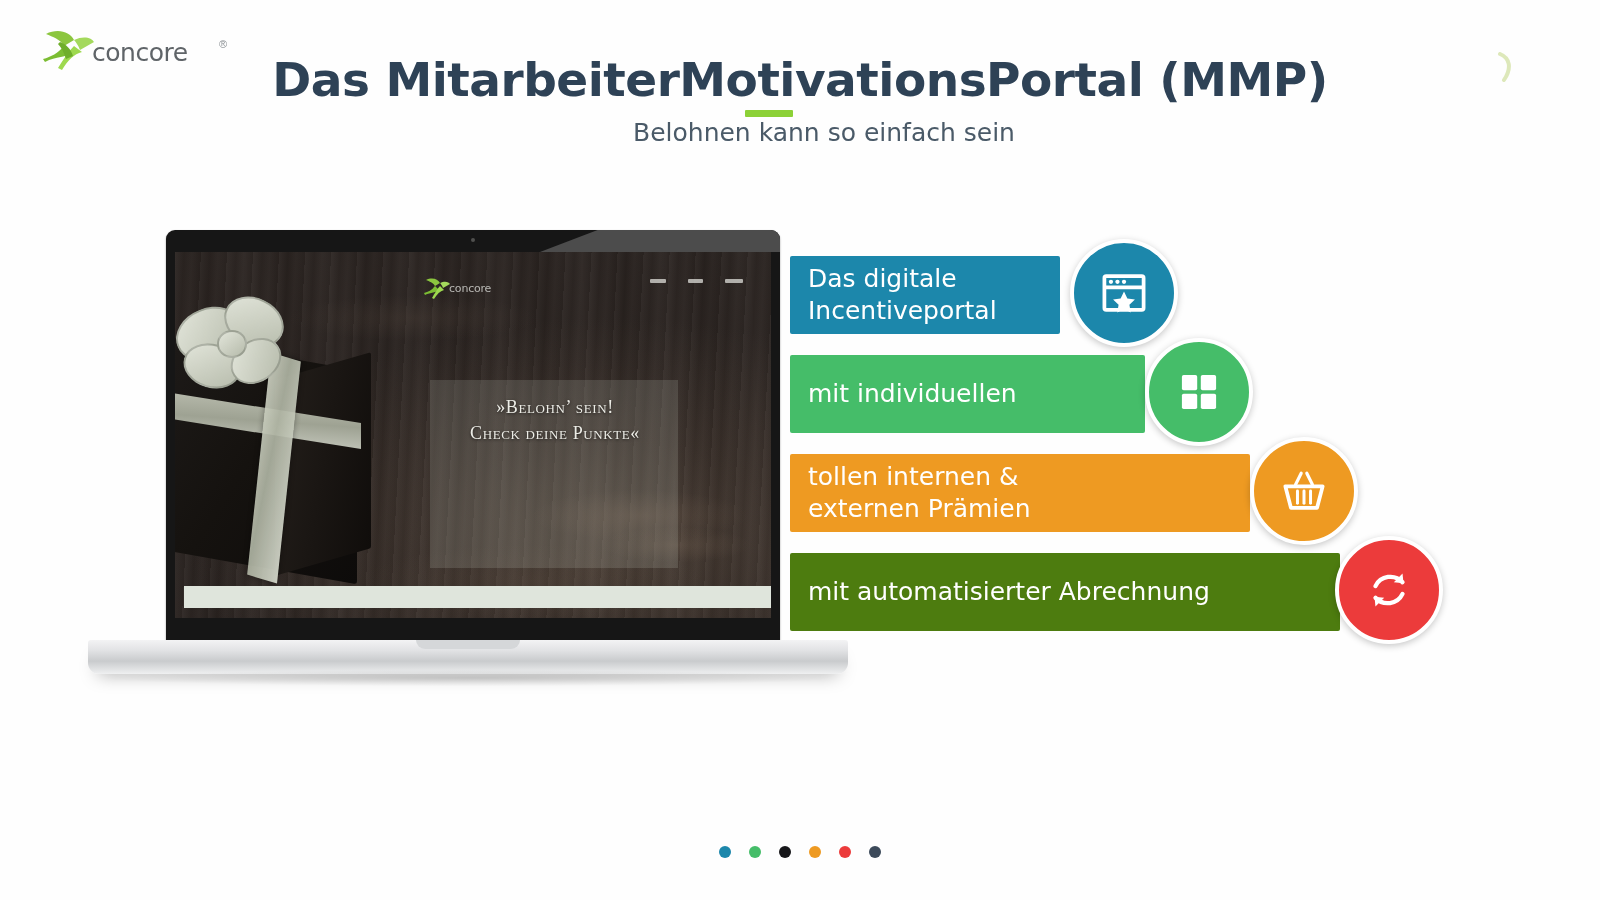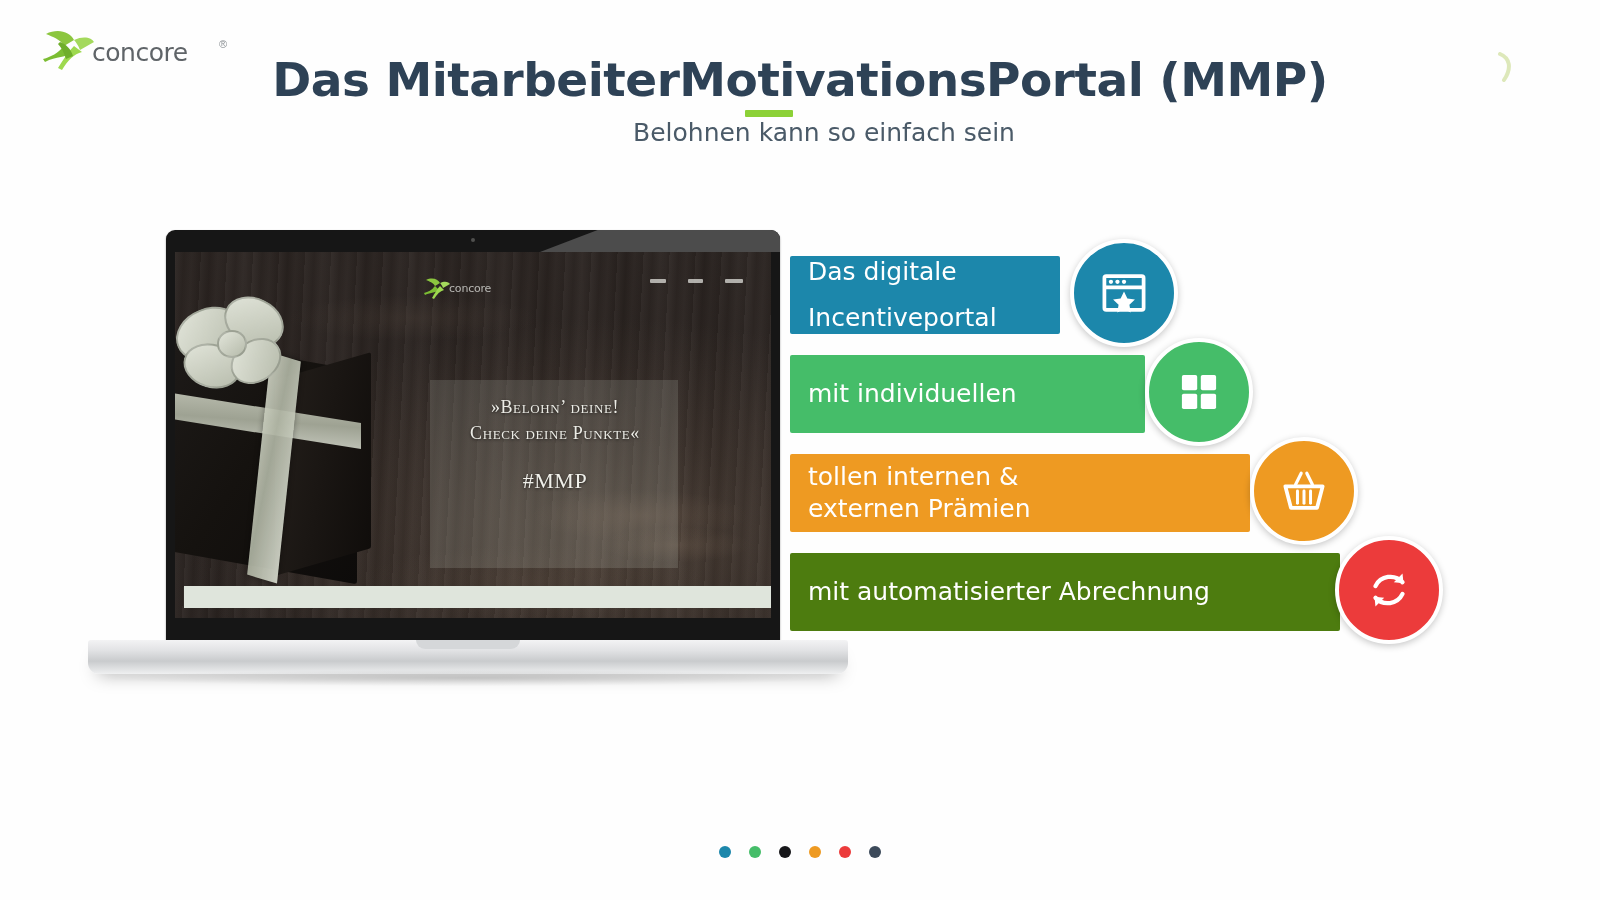--- a/index.html
+++ b/index.html
@@ -434,38 +434,37 @@
       </div>
 
       <div id="screen-nav">
         <span>&nbsp;&nbsp;&nbsp;&nbsp;&nbsp;&nbsp;</span>
         <span>&nbsp;&nbsp;&nbsp;&nbsp;&nbsp;&nbsp;</span>
         <span>&nbsp;&nbsp;&nbsp;&nbsp;&nbsp;&nbsp;&nbsp;</span>
       </div>
 
       <div id="screen-overlay"></div>
       <div id="screen-headline">
-        <div>»Belohn’ deine!</div>
+        <div>»Belohn’ sein!</div>
         <div>Check deine Punkte«</div>
       </div>
-      <div id="screen-hashtag">#MMP</div>
 
       <div id="screen-footerbar"></div>
     </div>
   </div>
   <div id="laptop-base">
     <div id="laptop-base-notch"></div>
   </div>
   <div id="laptop-base-shadow"></div>
 </div>
 
 <div id="feature-list">
 
   <div class="feature-row">
-    <div class="feature-bar" id="fb0" style="background: rgb(28, 135, 171); width: 270px; justify-content: space-between;">
+    <div class="feature-bar" id="fb0" style="background: rgb(28, 135, 171); width: 270px;">
       <span>Das digitale</span>
       <span>Incentiveportal</span>
     </div>
     <div class="feature-icon" id="fi0" style="background: rgb(28, 135, 171); left: 280px;">
       <svg viewBox="0 0 60 60" width="56" height="56" aria-hidden="true">
         <rect x="9" y="12" width="42" height="36" rx="2" fill="none" stroke="#ffffff" stroke-width="4"></rect>
         <line x1="9" y1="24" x2="51" y2="24" stroke="#ffffff" stroke-width="4"></line>
         <circle cx="16" cy="18" r="2.3" fill="#ffffff"></circle>
         <circle cx="23" cy="18" r="2.3" fill="#ffffff"></circle>
         <circle cx="30" cy="18" r="2.3" fill="#ffffff"></circle>

